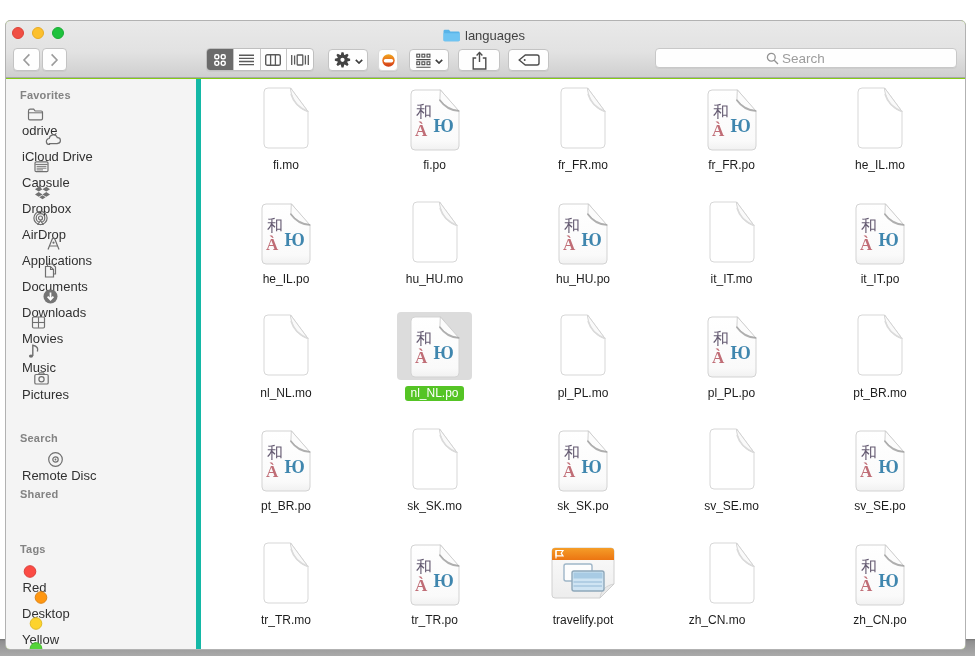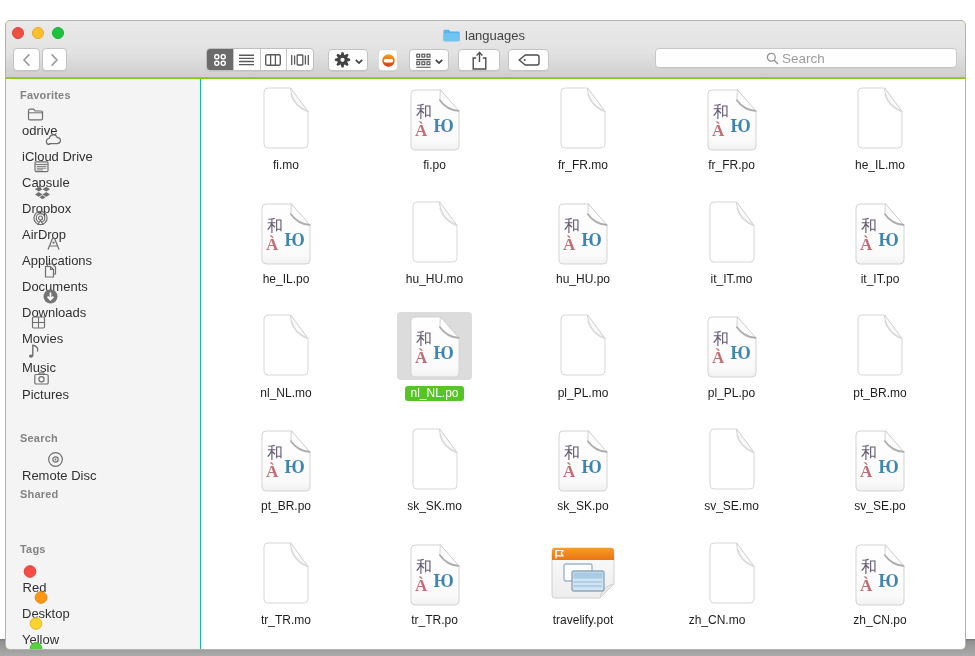--- a/index.html
+++ b/index.html
@@ -5,21 +5,21 @@
 #stage { position:relative; width:975px; height:656px; }
 #shadow { position:absolute; left:0; top:639px; width:975px; height:17px;
   background:linear-gradient(180deg,#757575 0,#8e8e8e 2px,#979797 35%,#aaaaaa 100%); }
 #win { position:absolute; left:5px; top:10px; width:961px; height:630px; border:1px solid #b2b2b2;
   border-radius:5px; overflow:hidden; background:#84cc16;margin-top:10px; }
 #tbar { position:absolute; left:0; top:0; width:959px; height:57px;
   background:linear-gradient(180deg,#e9e9e9 0%,#e2e2e2 55%,#cfcfcf 100%);
   border-bottom:1px solid #a8a8a8; }
 .tl { position:absolute; width:12px; height:12px; border-radius:50%; top:6px; }
 #body { position:absolute; left:0; top:58px; width:959px; height:570px; display:flex; }
-#side { width:195px; background:#f4f4f4; border-right:1px solid #14b8a6; position:relative; flex:none; }
+#side { width:195px; background:#f4f4f4; border-right:5px solid #14b8a6; position:relative; flex:none; }
 #content { position:relative; flex:1; background:#ffffff; }
 .shdr { position:absolute; left:14px; font-size:11px; font-weight:bold; color:#838383; letter-spacing:0.2px; }
 .srow { position:absolute; left:16px; height:26px; display:flex; align-items:center; font-size:13px; color:#313131; white-space:nowrap;flex-direction:column; }
 .srow .sic { margin-right:8px; flex:none; }
 .btn { position:absolute; background:#fefefe; border:1px solid #c3c3c3; border-radius:4px;
   display:flex; align-items:center; justify-content:center; box-shadow:0 1px 0 rgba(0,0,0,0.04); }
 .icon { position:absolute; }
 .lab { position:absolute; width:148px; text-align:center; font-size:12px; color:#1d1d1d; }
 .selbox { position:absolute; width:75px; height:68px; background:#dcdcdc; border-radius:4px; }
 .sellab { position:absolute; width:59px; height:15px; background:#55c425; border-radius:3px;

